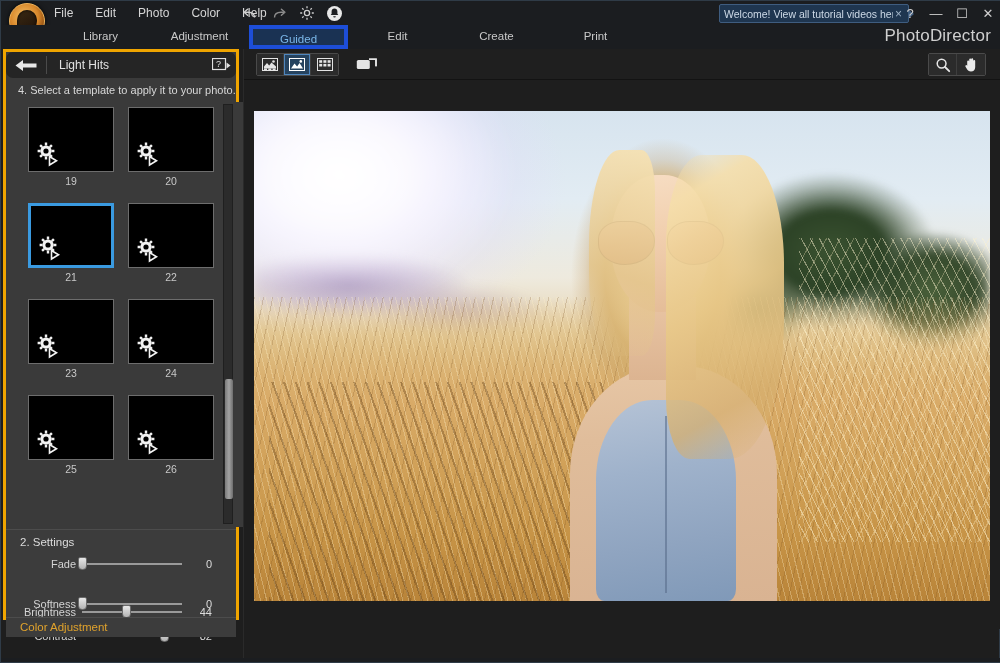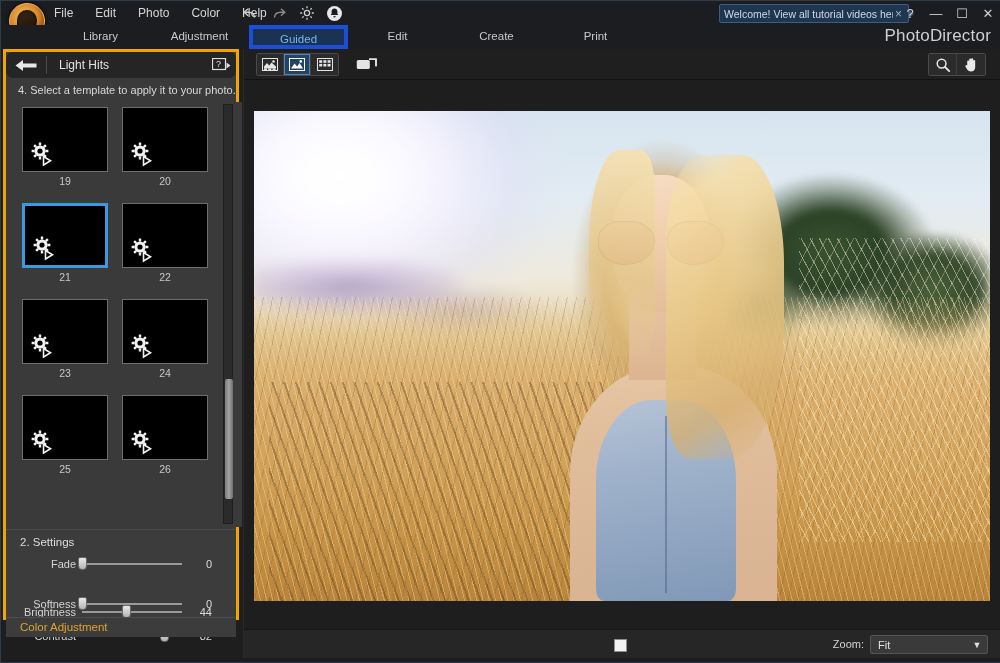--- a/index.html
+++ b/index.html
@@ -119,21 +119,21 @@
     cursor: default; margin-right: 2px;
   }
 
   .lp-instr {
     position: absolute; left: 0; top: 26px; width: 230px; height: 24px;
     display: flex; align-items: center; padding-left: 12px;
     color: #d8d8d8; font-size: 11px; background: #3a3a3a;
   }
 
   .tmpl-area {
-    position: absolute; left: 6px; top: 50px; width: 230px; height: 425px;
+    position: absolute; left: 12px; top: 50px; width: 230px; height: 425px;
     background: #3a3a3a; overflow: hidden;
   }
   .tmpl-grid {
     position: absolute; left: 10px; top: 5px;
     display: grid; grid-template-columns: 86px 86px; gap: 16px 14px;
   }
   .tmpl {
     width: 86px; cursor: default;
   }
   .tmpl .thumb {
@@ -765,24 +765,16 @@
           <div class="ph-lens r"></div>
         </div>
         <div class="ph-top"></div>
         <div class="ph-hair-side"></div>
         <div class="ph-hair-left"></div>
         <div class="ph-flare"></div>
         <div class="ph-vign"></div>
       </div>
     </div>
 
-    <div class="photo-bottom">
-      <div class="pb-square"></div>
-      <div class="zoomlabel">Zoom:</div>
-      <div class="zoomsel">
-        <div class="zv">Fit</div>
-        <div class="zarrow">▼</div>
-      </div>
-    </div>
   </div>
 
   <div class="statusbar"></div>
 </div>
 
 </body></html>

